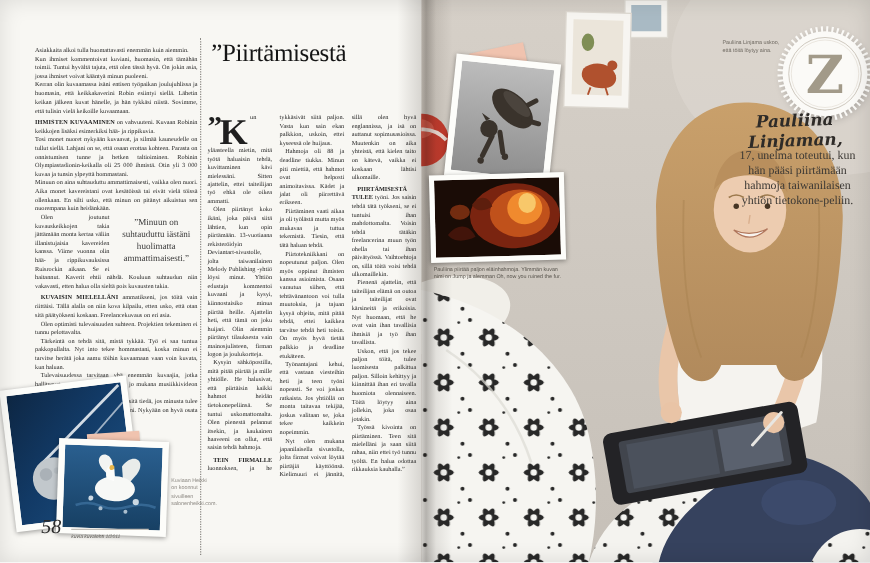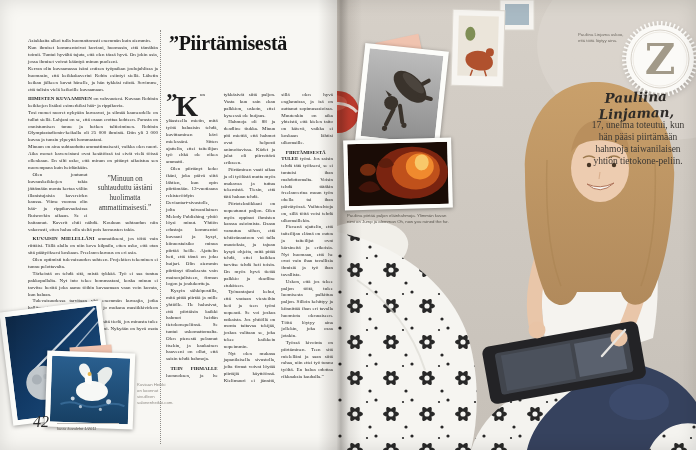--- a/index.html
+++ b/index.html
@@ -23,21 +23,21 @@
   .caption{position:absolute;font-family:"Liberation Sans",sans-serif;transform:scale(.5);
            transform-origin:0 0;line-height:1.45;}
   .swan-caption{left:137px;top:381px;width:64px;font-size:8.6px;color:#8d8983;}
   .folio-num{position:absolute;left:33px;top:413px;font-style:italic;font-size:16px;color:#2b2b2b;}
   .folio-rule{position:absolute;left:57px;top:423px;width:62px;height:1px;background:#c2beb8;}
   .folio-mag{left:57px;top:426px;width:140px;font-size:8px;font-style:italic;color:#5a5751;}
   
   .dotted-rule{position:absolute;left:160px;top:30px;height:414px;border-left:1px dotted #8f8d88;}
   
   .headline{position:absolute;left:169px;top:34px;width:164px;margin:0;font-size:20px;
-            font-weight:700;line-height:.99;letter-spacing:-.3px;color:#141414;}
+            font-weight:400;line-height:.99;letter-spacing:-.3px;color:#141414;}
   .feature-body{position:absolute;left:166px;top:91px;width:334px;height:706px;
                 transform:scale(.5);transform-origin:0 0;column-count:3;column-gap:12px;
                 font-size:10px;line-height:1.36;text-align:justify;color:#1f1f1f;}
   .feature-body p{margin:0;}
   .feature-body .indent p{text-indent:9px;}
   .feature-body p:has(strong){text-indent:0;margin-top:6px;}
   .dropcap{float:left;margin:2px 4px 0 0;line-height:.78;}
   .dc-q{font-size:46px;font-weight:700;vertical-align:14px;letter-spacing:-4px;}
   .dc-k{font-size:58px;font-weight:700;}
   
@@ -227,21 +227,21 @@
         <path d="M10,48 Q20,44 30,48 T52,48 T74,48" stroke="#3c6f9c" stroke-width="2" fill="none" opacity=".8"></path>
         <circle cx="22" cy="42" r="2" fill="#dfe8ee" opacity=".9"></circle>
           <circle cx="58" cy="44" r="2.5" fill="#dfe8ee" opacity=".9"></circle>
         <circle cx="30" cy="50" r="1.6" fill="#cfdce6" opacity=".8"></circle>
           <circle cx="50" cy="52" r="1.6" fill="#cfdce6" opacity=".8"></circle>
       </svg>
     </figure>
 
     <div class="caption swan-caption">Kuviaan Heikki on koonnut sivuilleen salonenheikki.com.</div>
 
-    <span class="folio-num">42</span>
+    <span class="folio-num">58</span>
     <div class="folio-rule"></div>
     <div class="caption folio-mag">kuvia kuvalehti  1/2011</div>
   </section>
 
   <div class="dotted-rule"></div>
 
   <section>
     <h1 class="headline">
       <span>”Piirtämisestä</span><br>
     </h1>

